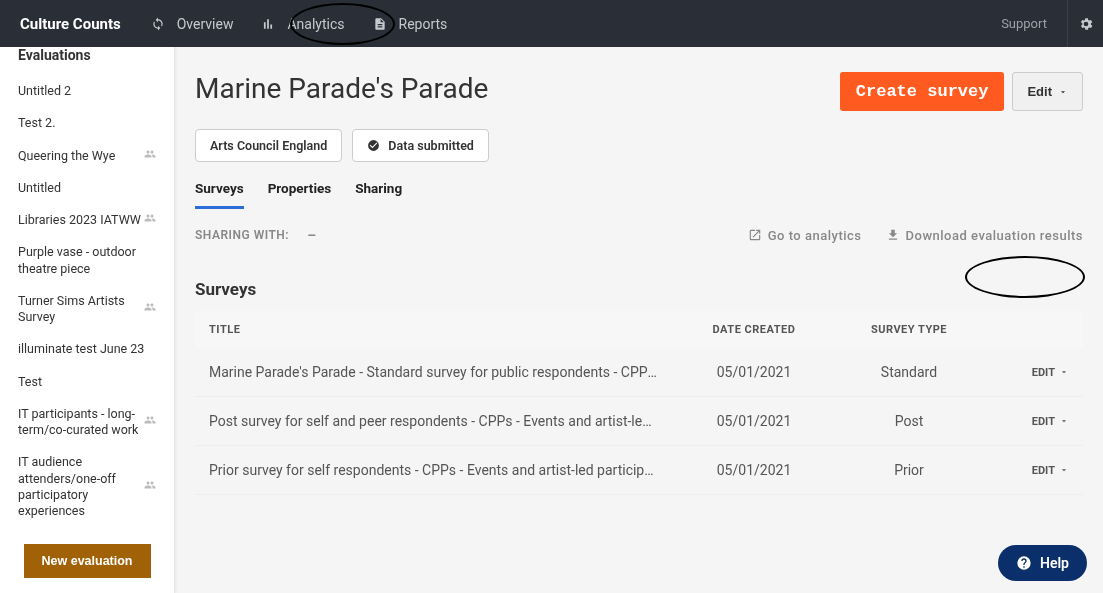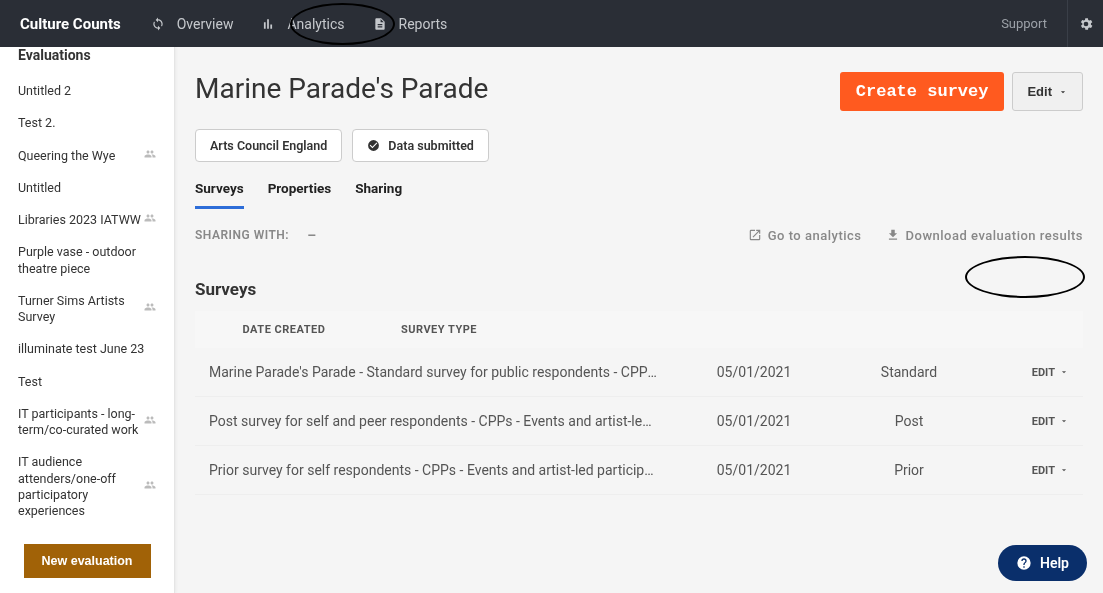--- a/index.html
+++ b/index.html
@@ -208,20 +208,21 @@
             </svg>
           <span>Download evaluation results</span>
         </span>
       </div>
     </div>
 
     <div class="section-title">Surveys</div>
 
     <div class="table">
       <div class="thead">
+        <div class="th-title">TITLE</div>
         <div class="th-date">DATE CREATED</div>
         <div class="th-type">SURVEY TYPE</div>
         <div class="th-edit"></div>
       </div>
       <div id="tbody">
           <div class="trow">
             <div class="td-title">Marine Parade's Parade - Standard survey for public respondents - CPPs - Eve…</div>
             <div class="td-date">05/01/2021</div>
             <div class="td-type">Standard</div>
             <div class="td-edit">EDIT <svg width="10" height="10" viewBox="0 0 24 24">

